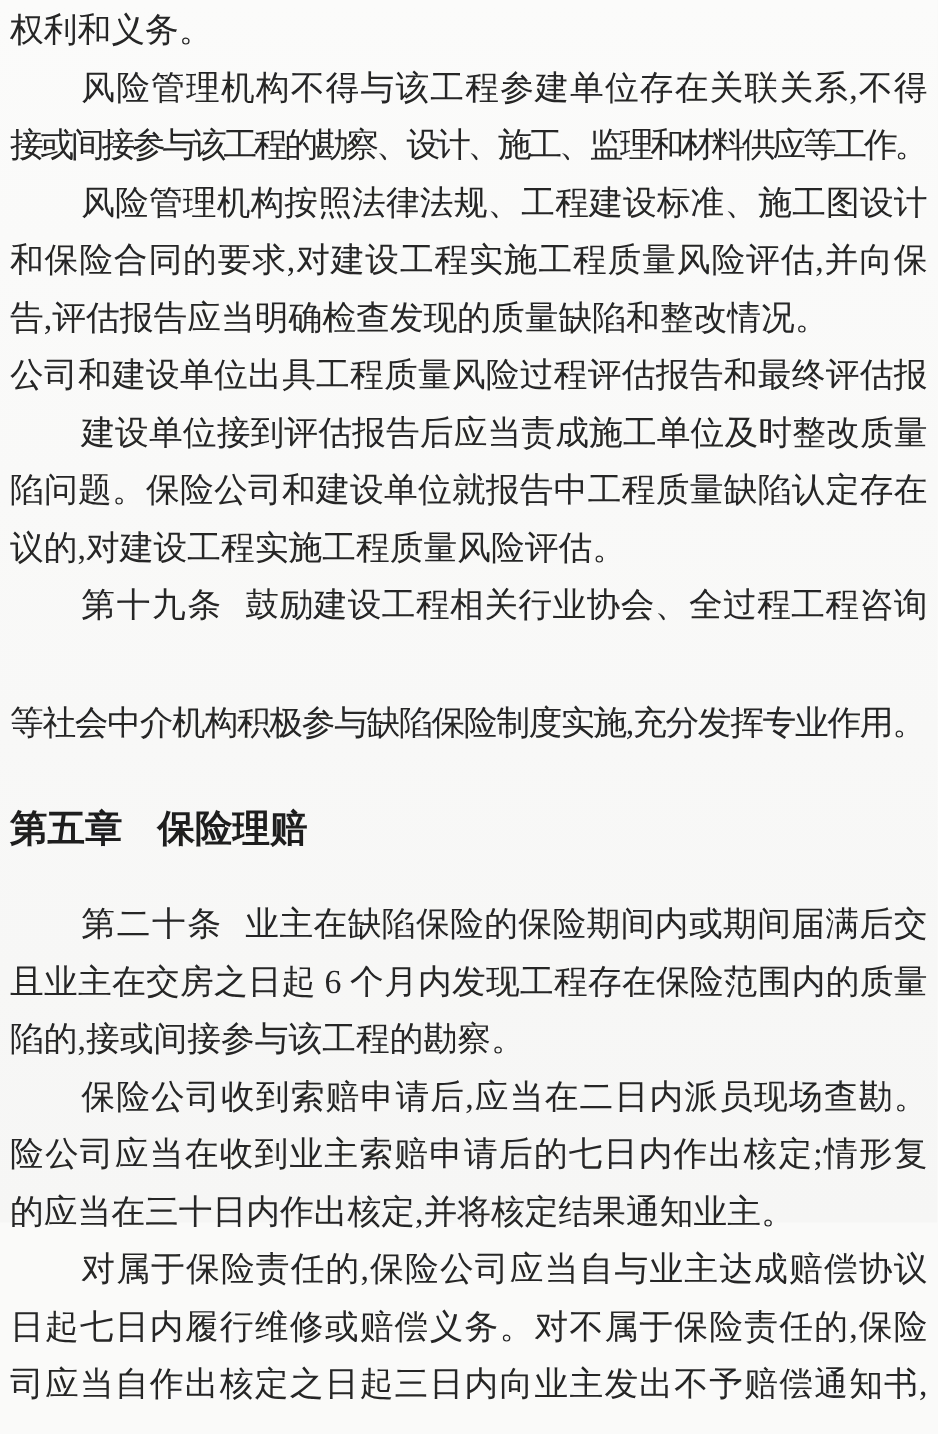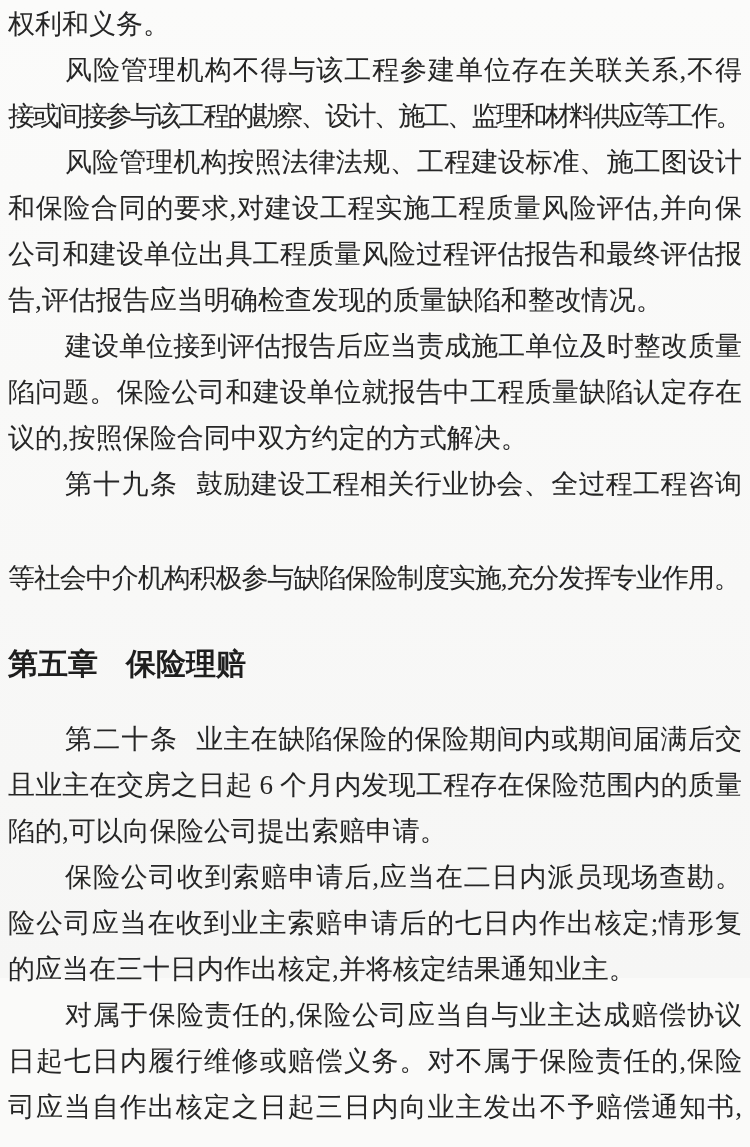--- a/index.html
+++ b/index.html
@@ -79,47 +79,47 @@
   </div>
 
   <div>
     <div class="line full indent">风险管理机构不得与该工程参建单位存在关联关系,不得直</div>
     <div class="line end" style="letter-spacing: -2.6px;">接或间接参与该工程的勘察、设计、施工、监理和材料供应等工作。</div>
   </div>
 
   <div>
     <div class="line full indent">风险管理机构按照法律法规、工程建设标准、施工图设计文件</div>
     <div class="line full">和保险合同的要求,对建设工程实施工程质量风险评估,并向保险</div>
+    <div class="line end">告,评估报告应当明确检查发现的质量缺陷和整改情况。</div>
     <div class="line full">公司和建设单位出具工程质量风险过程评估报告和最终评估报</div>
-    <div class="line end">告,评估报告应当明确检查发现的质量缺陷和整改情况。</div>
   </div>
 
   <div>
     <div class="line full indent">建设单位接到评估报告后应当责成施工单位及时整改质量缺</div>
     <div class="line full">陷问题。保险公司和建设单位就报告中工程质量缺陷认定存在争</div>
-    <div class="line end">议的,按照保险合同中双方约定的方式解决。</div>
+    <div class="line end">议的,对建设工程实施工程质量风险评估。</div>
   </div>
 
   <div>
     <div class="line full indent">
       <span class="lead">第十九条</span><span>鼓励建设工程相关行业协会、全过程工程咨询机构</span>
     </div>
     <div class="line end" style="letter-spacing: -1.06897px; margin-top: 48px;">等社会中介机构积极参与缺陷保险制度实施,充分发挥专业作用。</div>
   </div>
 
   <div class="chapter-heading">
     <span class="chapter-num">第五章</span><span>保险理赔</span>
   </div>
 
   <div>
     <div class="line full indent">
       <span class="lead">第二十条</span><span>业主在缺陷保险的保险期间内或期间届满后交房</span>
     </div>
     <div class="line full">且业主在交房之日起 6 个月内发现工程存在保险范围内的质量缺</div>
-    <div class="line end">陷的,可以向保险公司提出索赔申请。</div>
+    <div class="line end">陷的,接或间接参与该工程的勘察。</div>
   </div>
 
   <div>
     <div class="line full indent">保险公司收到索赔申请后,应当在二日内派员现场查勘。保</div>
     <div class="line full">险公司应当在收到业主索赔申请后的七日内作出核定;情形复杂</div>
     <div class="line end">的应当在三十日内作出核定,并将核定结果通知业主。</div>
   </div>
 
   <div>
     <div class="line full indent">对属于保险责任的,保险公司应当自与业主达成赔偿协议之</div>

